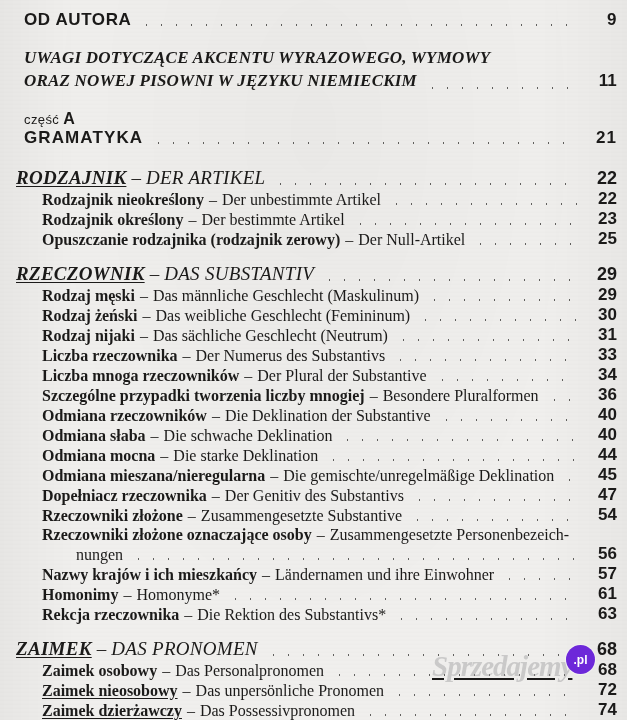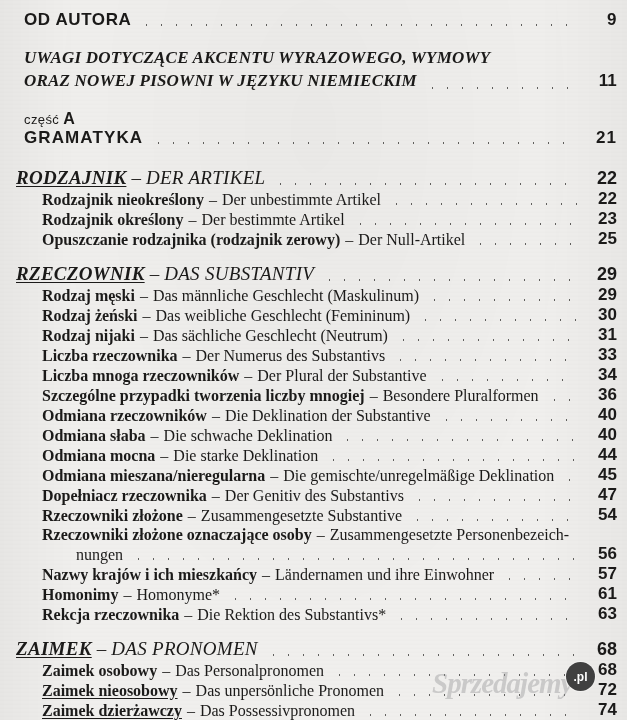--- a/index.html
+++ b/index.html
@@ -143,43 +143,44 @@
   .entry-wrap .row { padding-left: 34px; font-size: 16px; }
   .entry-wrap .row .pg { font-size: 17px; }
 
   .gap-lg { height: 17px; }
   .gap-md { height: 12px; }
 
   
   .watermark {
     position: absolute;
     left: 432px;
-    top: 669px;
+    top: 652px;
     z-index: 9;
     pointer-events: none;
     user-select: none;
+    text-decoration: underline;
   }
   .watermark .wm-text {
     font-family: "Liberation Serif", serif;
     font-size: 29px;
     font-weight: 700;
     font-style: italic;
     letter-spacing: -1px;
     color: rgba(150,150,152,0.42);
     line-height: 1;
     white-space: nowrap;
   }
   .watermark .wm-badge {
     position: absolute;
     left: 134px;
     top: -7px;
     width: 29px;
     height: 29px;
     border-radius: 50%;
-    background: #404040;
+    background: #6d28d9;
     color: #fff;
     font-family: "Liberation Sans", sans-serif;
     font-size: 12px;
     font-weight: 700;
     font-style: normal;
     display: flex;
     align-items: center;
     justify-content: center;
     letter-spacing: 0;
     box-shadow: 0 0 0 1px rgba(255,255,255,0.35);

